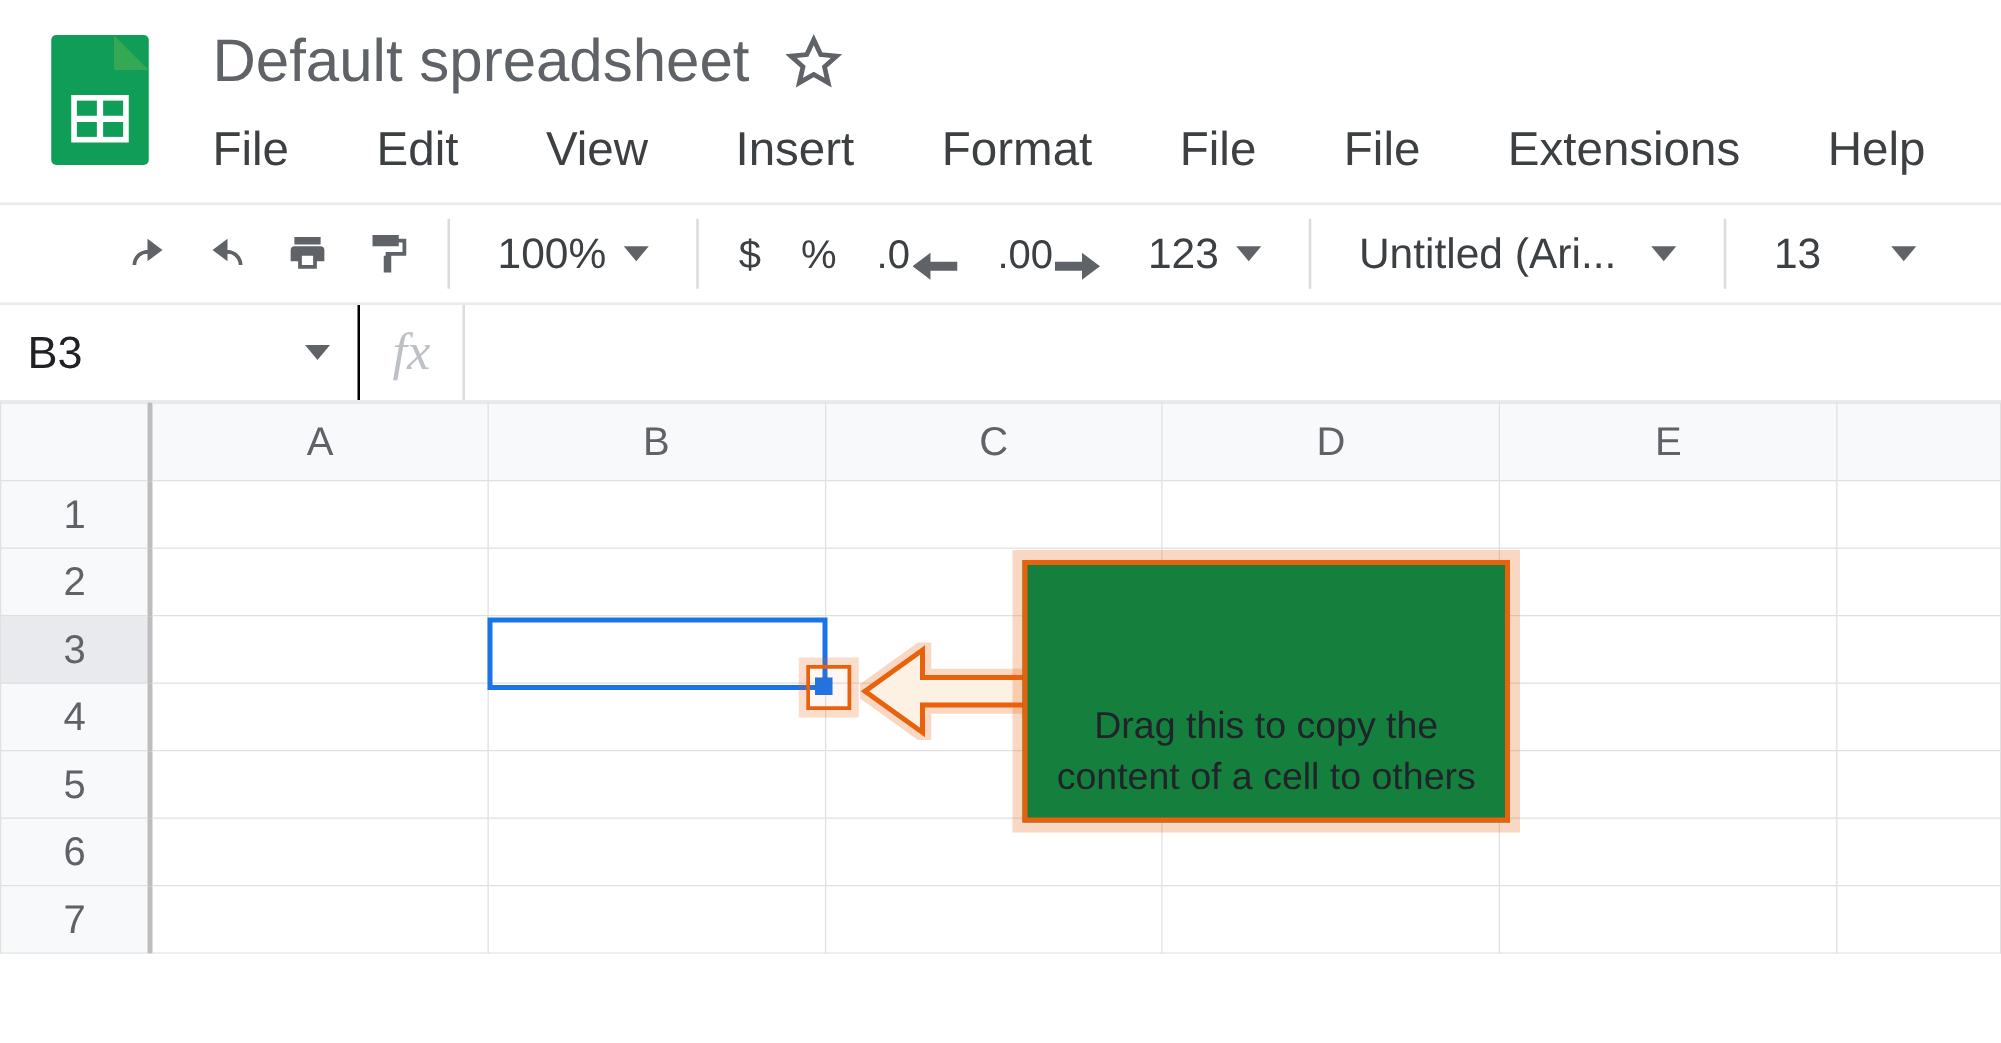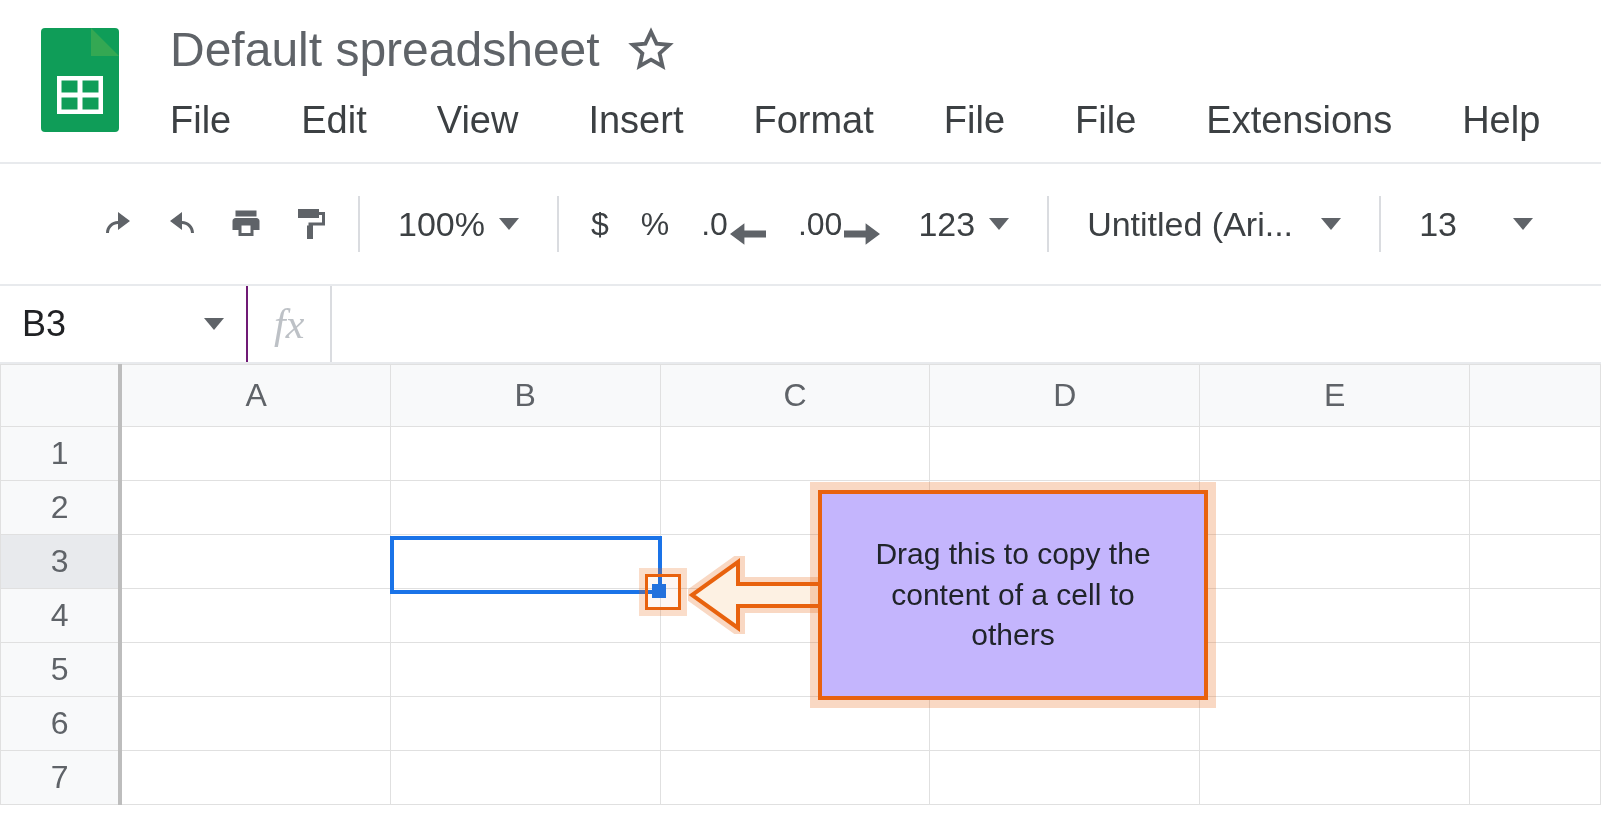--- a/index.html
+++ b/index.html
@@ -17,31 +17,31 @@
 
   .titlecol { flex:1; padding-left: 30px; }
   .title-row { display:flex; align-items:center; gap: 28px; padding-top: 12px; }
   .doc-title { font-size: 48px; color:#5f6368; font-weight:400; }
   .star-ic { width:46px; height:46px; color:#5f6368; }
 
   .menubar { display:flex; gap: 70px; padding: 22px 0 20px 0; }
   .menubar-item { font-size: 38px; color:#3c4043; cursor:pointer; }
 
   
-  .toolbar { display:flex; align-items:center; height:122px; padding:0 26px; gap:8px; border-bottom:2px solid #e8eaed; }
+  .toolbar { display:flex; align-items:center; height:80px; padding:0 26px; gap:8px; border-bottom:2px solid #e8eaed; }
   .tsep { width:2px; height:56px; background:#dadce0; margin:0 12px; }
   .tbtn { display:flex; align-items:center; justify-content:center; height:56px; padding:0 12px; font-size:32px; color:#3c4043; cursor:pointer; }
   .tbtn.icon { width:56px; padding:0; }
   .tbtn svg { width:36px; height:36px; fill:#5f6368; }
   .tdrop { display:flex; align-items:center; gap:14px; padding:0 18px; font-size:34px; cursor:pointer; }
   .caret { width:0; height:0; border-left:10px solid transparent; border-right:10px solid transparent; border-top:12px solid #5f6368; display:inline-block; }
 
   
   .fbar { display:flex; align-items:center; height:78px; border-bottom:2px solid #e8eaed; }
-  .namebox { display:flex; align-items:center; gap:12px; padding:0 22px; width:248px; border-right:2px solid #701a75; height:100%; }
+  .namebox { display:flex; align-items:center; gap:12px; padding:0 22px; width:288px; border-right:2px solid #000000; height:100%; }
   .namebox .nm { font-size:36px; color:#202124; flex:1; }
   .fx { font-family:"Times New Roman",serif; font-style:italic; font-size:42px; color:#bdc1c6; padding:0 26px; border-right:2px solid #dadce0; height:100%; display:flex; align-items:center; }
   .fin { flex:1; padding:0 20px; font-size:32px; }
 
   
   .grid-wrap { position:relative; }
   .grid { border-collapse:collapse; table-layout:fixed; }
   .grid th, .grid td { border:1px solid #e0e0e0; font-weight:400; }
   .grid .corner { width:120px; height:62px; background:#f8f9fa; border-right:4px solid #bdbdbd; }
   .grid th.colh { height:62px; background:#f8f9fa; font-size:32px; color:#5f6368; text-align:center; }
@@ -49,21 +49,21 @@
   .grid td.cell { height:54px; min-height:54px; }
   .grid tr.active th.rowh { background:#e8eaed; }
   .colw { width:270px; }
 
   
   .sel { position:absolute; border:4px solid #1a73e8; pointer-events:none; z-index:5; }
   .sel .handle { position:absolute; right:-8px; bottom:-8px; width:14px; height:14px; background:#1a73e8; }
 
   
   .callout-hl { position:absolute; border:3px solid #e8620e; background:rgba(232,98,14,0.05); z-index:8; pointer-events:none; box-shadow: 0 0 0 6px rgba(232,98,14,0.22); }
-  .callout-box { position:absolute; z-index:10; background:#c4b5fd; border:4px solid #e8620e; box-shadow: 0 0 0 8px rgba(232,98,14,0.25); display:flex; align-items:center; justify-content:center; text-align:center; padding:32px; }
+  .callout-box { position:absolute; z-index:10; background:#15803d; border:4px solid #e8620e; box-shadow: 0 0 0 8px rgba(232,98,14,0.25); display:flex; align-items:flex-end; justify-content:center; text-align:center; padding:12px; }
   .callout-box .txt { font-size:30px; line-height:1.35; color:#20242a; font-weight:500; }
   .callout-arrow { position:absolute; z-index:9; }
   .callout-arrow svg path.body { fill:#fdf1e3; stroke:#e8620e; stroke-width:4; }
   .callout-arrow svg path.halo { fill:none; stroke:rgba(232,98,14,0.25); stroke-width:14; }
 </style>
 </head>
 <body>
 
 <div class="header">
   <div class="logo-col">

